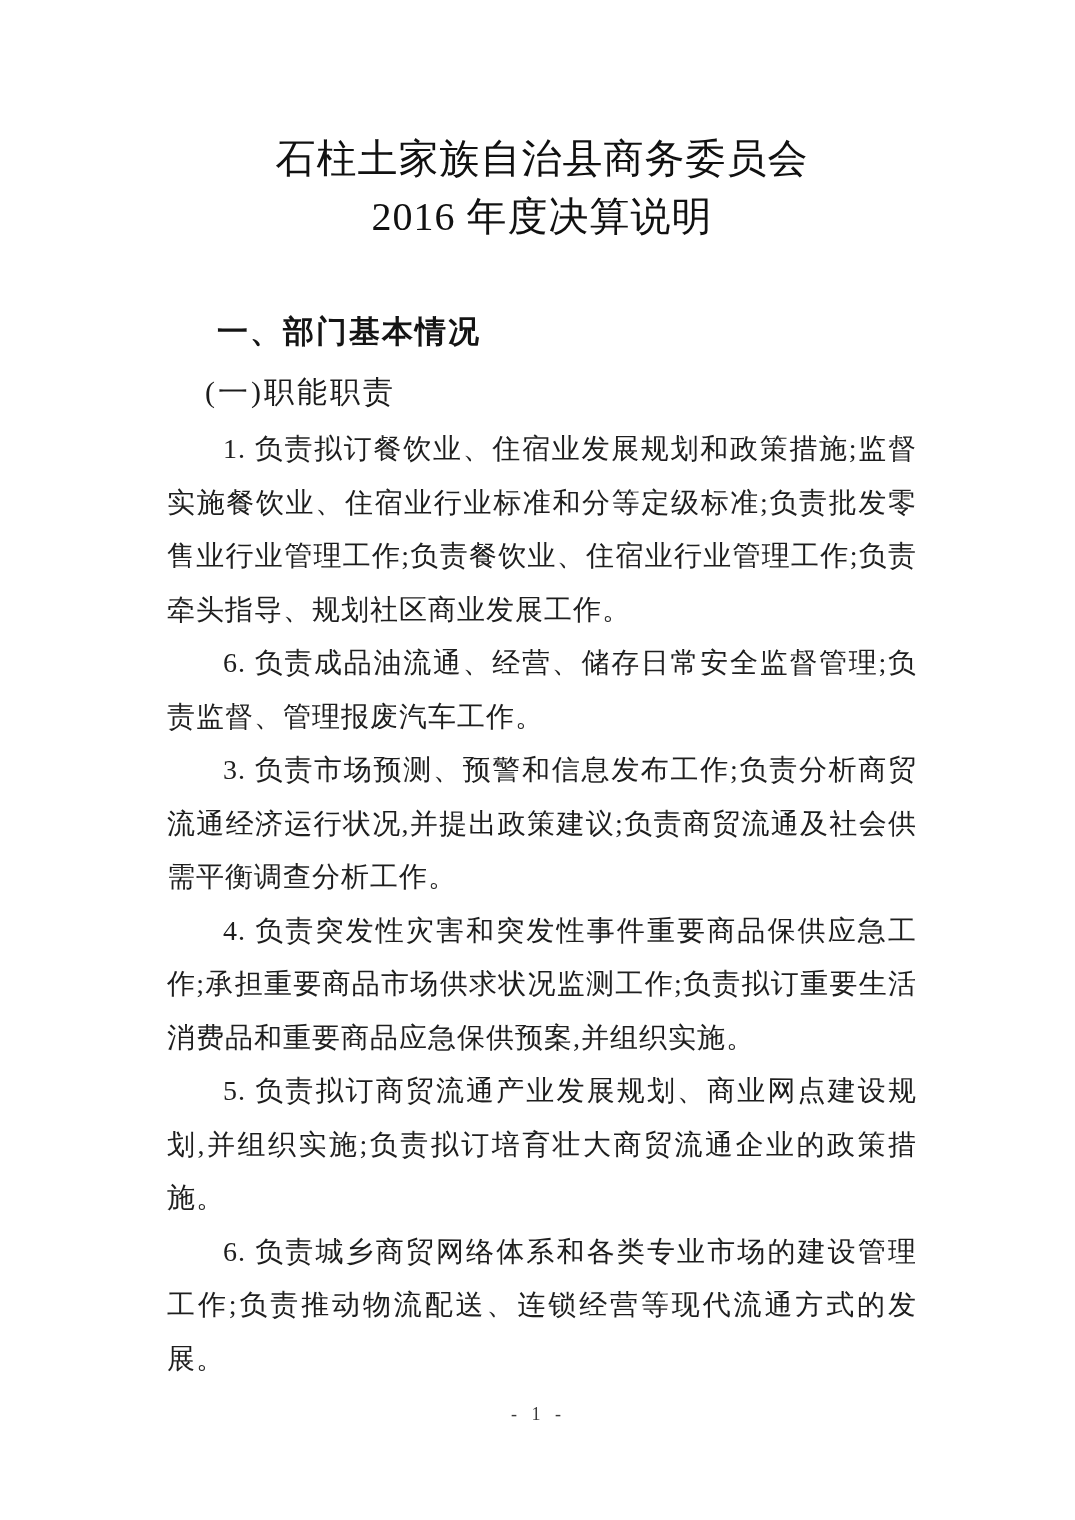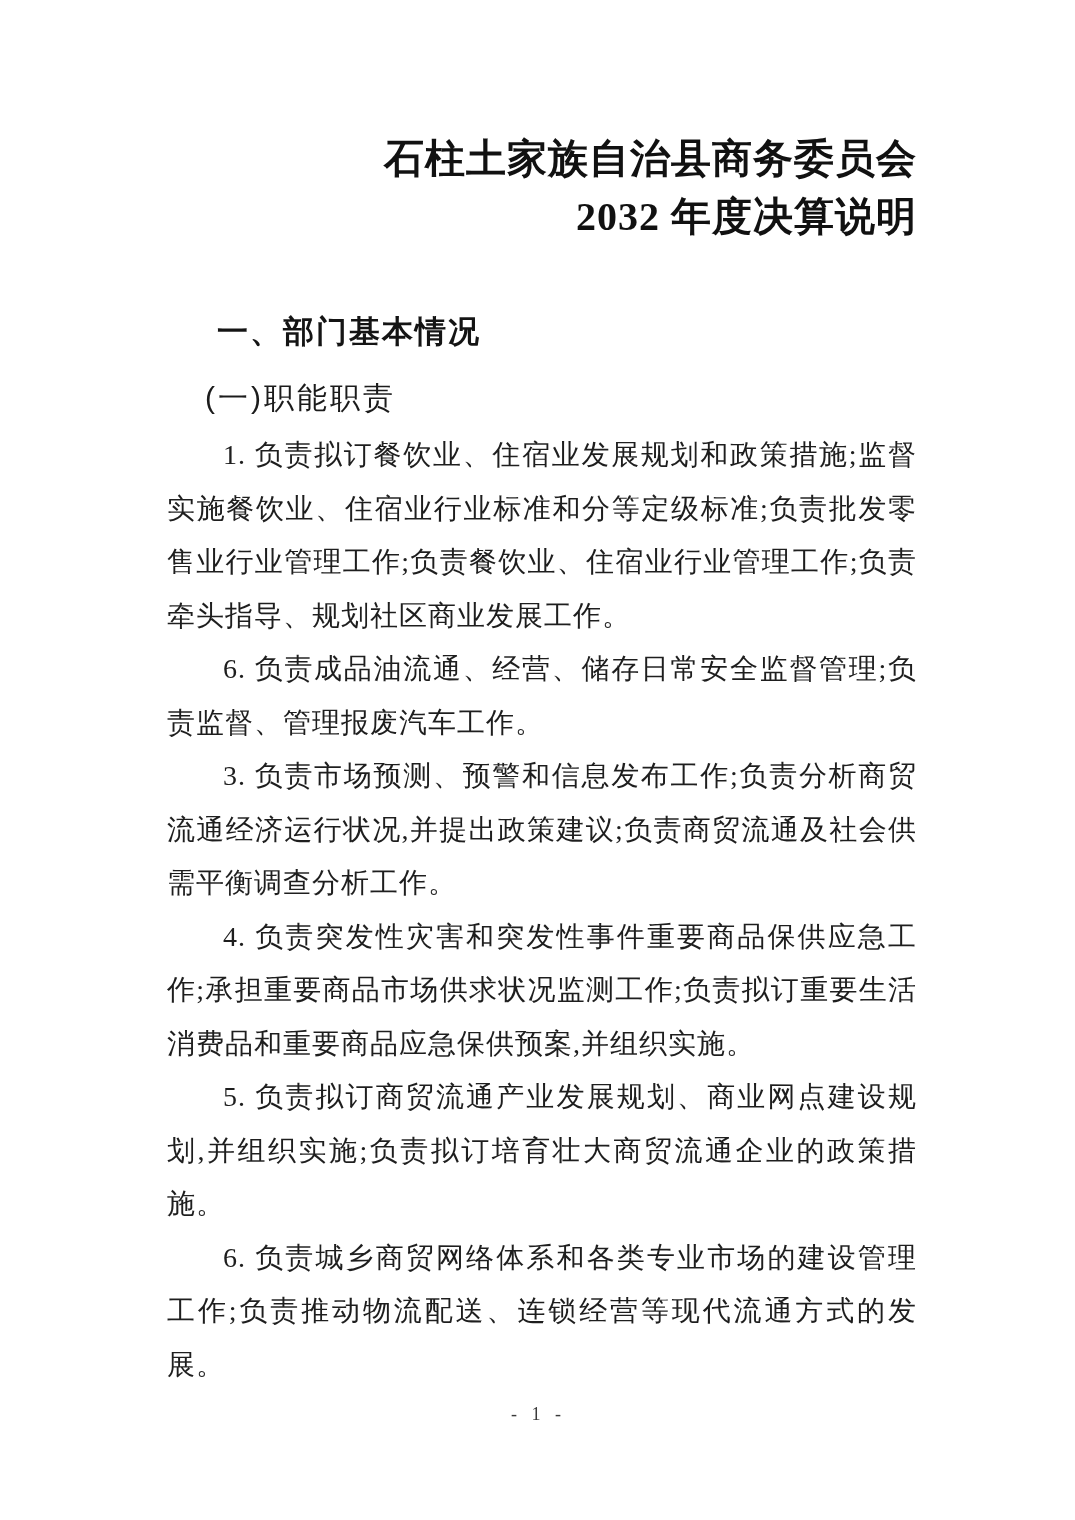--- a/index.html
+++ b/index.html
@@ -14,41 +14,41 @@
     background: #ffffff;
     color: #1b1b1b;
     overflow: hidden;
   }
   .content {
     margin-left: 167px;
     width: 750px;
   }
   .doc-title {
     padding-top: 130px;
-    text-align: right;
+    text-align: center;
     font-family: "Liberation Serif", "DejaVu Serif", serif;
-    font-weight: 700;
+    font-weight: 400;
     font-size: 40px;
     line-height: 58px;
     letter-spacing: 1px;
     color: #111111;
   }
   .section-heading {
     margin: 66px 0 12px 0;
     font-family: "Liberation Sans", "DejaVu Sans", sans-serif;
     font-weight: 700;
     font-size: 31px;
     line-height: 40px;
     text-indent: 50px;
     letter-spacing: 2px;
     color: #141414;
   }
   .subsection-heading {
-    margin: 26px 0 0 0;
-    font-family: Liberation Sans, sans-serif;
+    margin: 20px 0 0 0;
+    font-family: Liberation Serif, serif;
     font-weight: 400;
     font-size: 30px;
     line-height: 40px;
     text-indent: 38px;
     letter-spacing: 3px;
     color: #1b1b1b;
   }
   .body-text {
     margin-top: 10px;
   }
@@ -77,21 +77,21 @@
   }
 </style>
 </head>
 <body>
 
 <div class="doc-page">
   <div class="content">
 
     <div class="doc-title">
       <div>石柱土家族自治县商务委员会</div>
-      <div>2032 年度决算说明</div>
+      <div>2016 年度决算说明</div>
     </div>
 
     <div class="section-heading">一、部门基本情况</div>
 
     <div class="subsection-heading">(一)职能职责</div>
 
     <div class="body-text">
       <p>1. 负责拟订餐饮业、住宿业发展规划和政策措施;监督实施餐饮业、住宿业行业标准和分等定级标准;负责批发零售业行业管理工作;负责餐饮业、住宿业行业管理工作;负责牵头指导、规划社区商业发展工作。</p>
       <p>6. 负责成品油流通、经营、储存日常安全监督管理;负责监督、管理报废汽车工作。</p>
       <p>3. 负责市场预测、预警和信息发布工作;负责分析商贸流通经济运行状况,并提出政策建议;负责商贸流通及社会供需平衡调查分析工作。</p>

